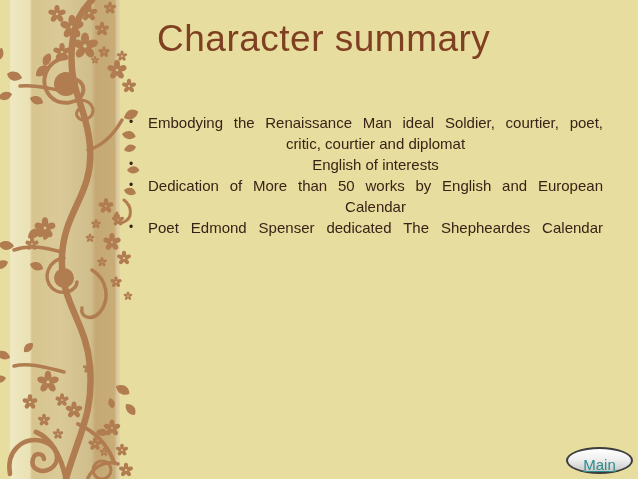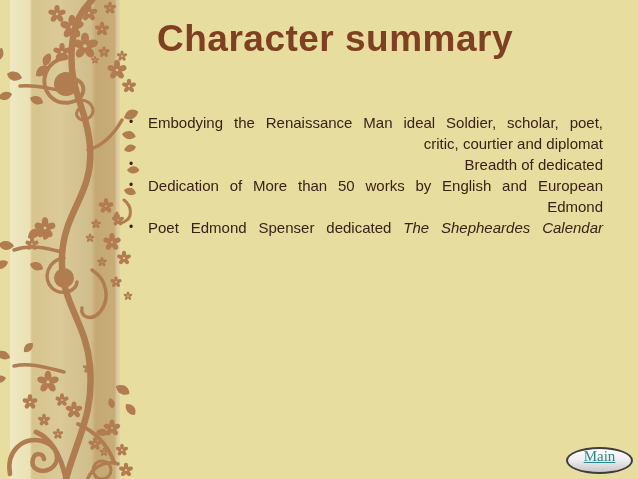--- a/index.html
+++ b/index.html
@@ -4,40 +4,40 @@
 <style>
   html,body{margin:0;padding:0;}
   body{font-family:"Liberation Sans", sans-serif;}
   .slide{
     position:relative;width:638px;height:479px;overflow:hidden;
     background:#e7dd9e;
   }
   .vine{position:absolute;left:0;top:0;pointer-events:none;}
   .title{
     position:absolute;left:157px;top:18px;margin:0;
-    font-size:37px;font-weight:700;color:#7f4022;letter-spacing:0.5px;
+    font-size:37px;font-weight:400;color:#7f4022;letter-spacing:0.5px;
     white-space:nowrap;
   }
   .bullets{
     position:absolute;left:129px;top:112px;width:474px;
     color:#3a2316;font-size:15px;line-height:21px;
   }
   .bullet{position:relative;padding-left:19px;}
   .mark{
     position:absolute;left:0;top:0;font-size:12px;line-height:21px;color:#3a2316;
   }
-  .line{width:455px;text-align:right;}
+  .line{width:455px;text-align:center;}
   .line.full{text-align:justify;text-align-last:justify;-moz-text-align-last:justify;}
-  .it{font-style:italic;}
+  .it{}
   .main-btn{
     position:absolute;left:566px;top:447px;width:67px;height:27px;
     box-sizing:border-box;border:2px solid #3d3d3d;border-radius:50%;
     background:linear-gradient(180deg,#ffffff 0%,#efefef 45%,#c7c7c7 100%);
-    display:flex;align-items:flex-start;justify-content:center;
-    z-index:4;cursor:pointer;font-family:Liberation Serif, serif;
+    display:flex;align-items:flex-end;justify-content:center;
+    z-index:4;cursor:pointer;
   }
   .main-label{
     color:#2c8c8c;text-decoration:underline;font-size:15px;line-height:1;
   }
   .watermark{
     position:absolute;left:646px;top:461px;z-index:5;
     color:#f3edde;font-size:12px;
     text-shadow:1px 1px 0 rgba(110,90,50,0.55);
     pointer-events:none;
   }
@@ -158,37 +158,37 @@
     </g>
   </svg>
 
   <h1 class="title">Character summary</h1>
 
   <div class="bullets">
 
     <div class="bullet">
       <span class="mark">•</span>
       <div class="btext">
-        <div class="line full"><span>Embodying the Renaissance Man ideal Soldier, scholar, poet,</span></div>
+        <div class="line full"><span>Embodying the Renaissance Man ideal Soldier, courtier, poet,</span></div>
         <div class="line"><span>critic, courtier and diplomat</span></div>
       </div>
     </div>
 
     <div class="bullet">
       <span class="mark">•</span>
       <div class="btext">
-        <div class="line"><span>Breadth of dedicated</span></div>
+        <div class="line"><span>English of interests</span></div>
       </div>
     </div>
 
     <div class="bullet">
       <span class="mark">•</span>
       <div class="btext">
         <div class="line full"><span>Dedication of More than 50 works by English and European</span></div>
-        <div class="line"><span>Edmond</span></div>
+        <div class="line"><span>Calendar</span></div>
       </div>
     </div>
 
     <div class="bullet">
       <span class="mark">•</span>
       <div class="btext">
         <div class="line full"><span>Poet Edmond Spenser dedicated </span><span class="it">The Shepheardes Calendar</span></div>
       </div>
     </div>
 

